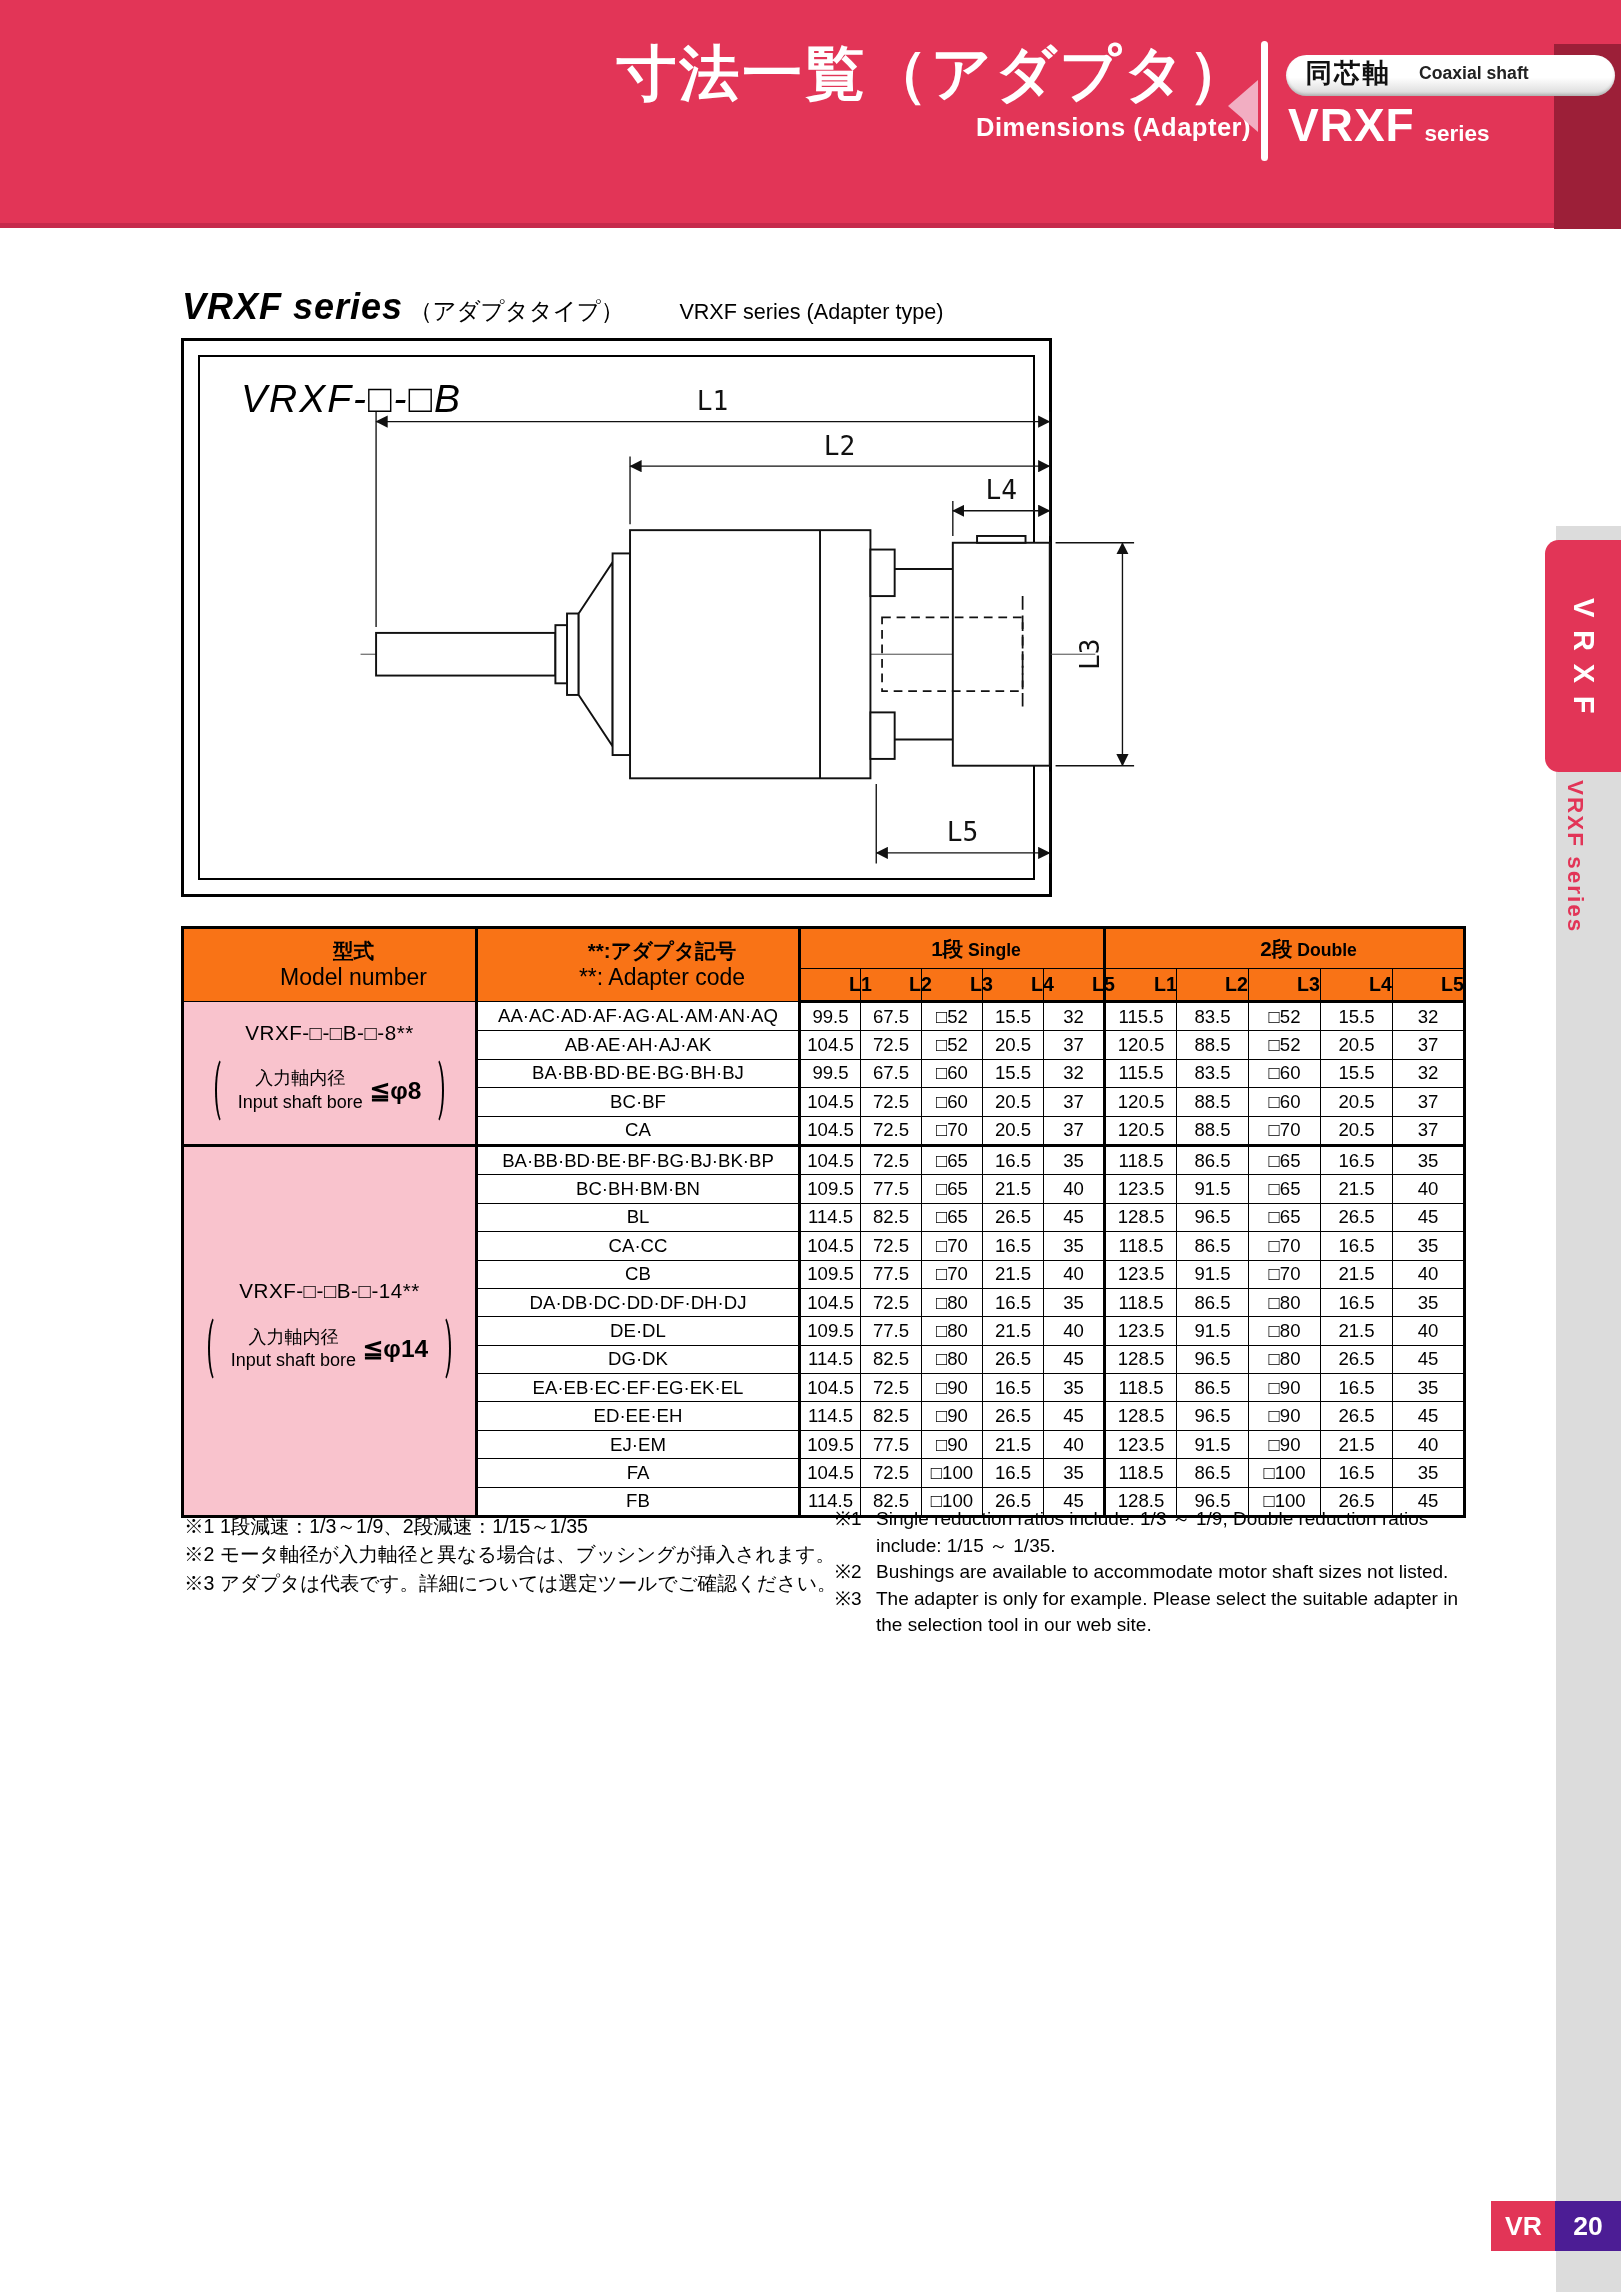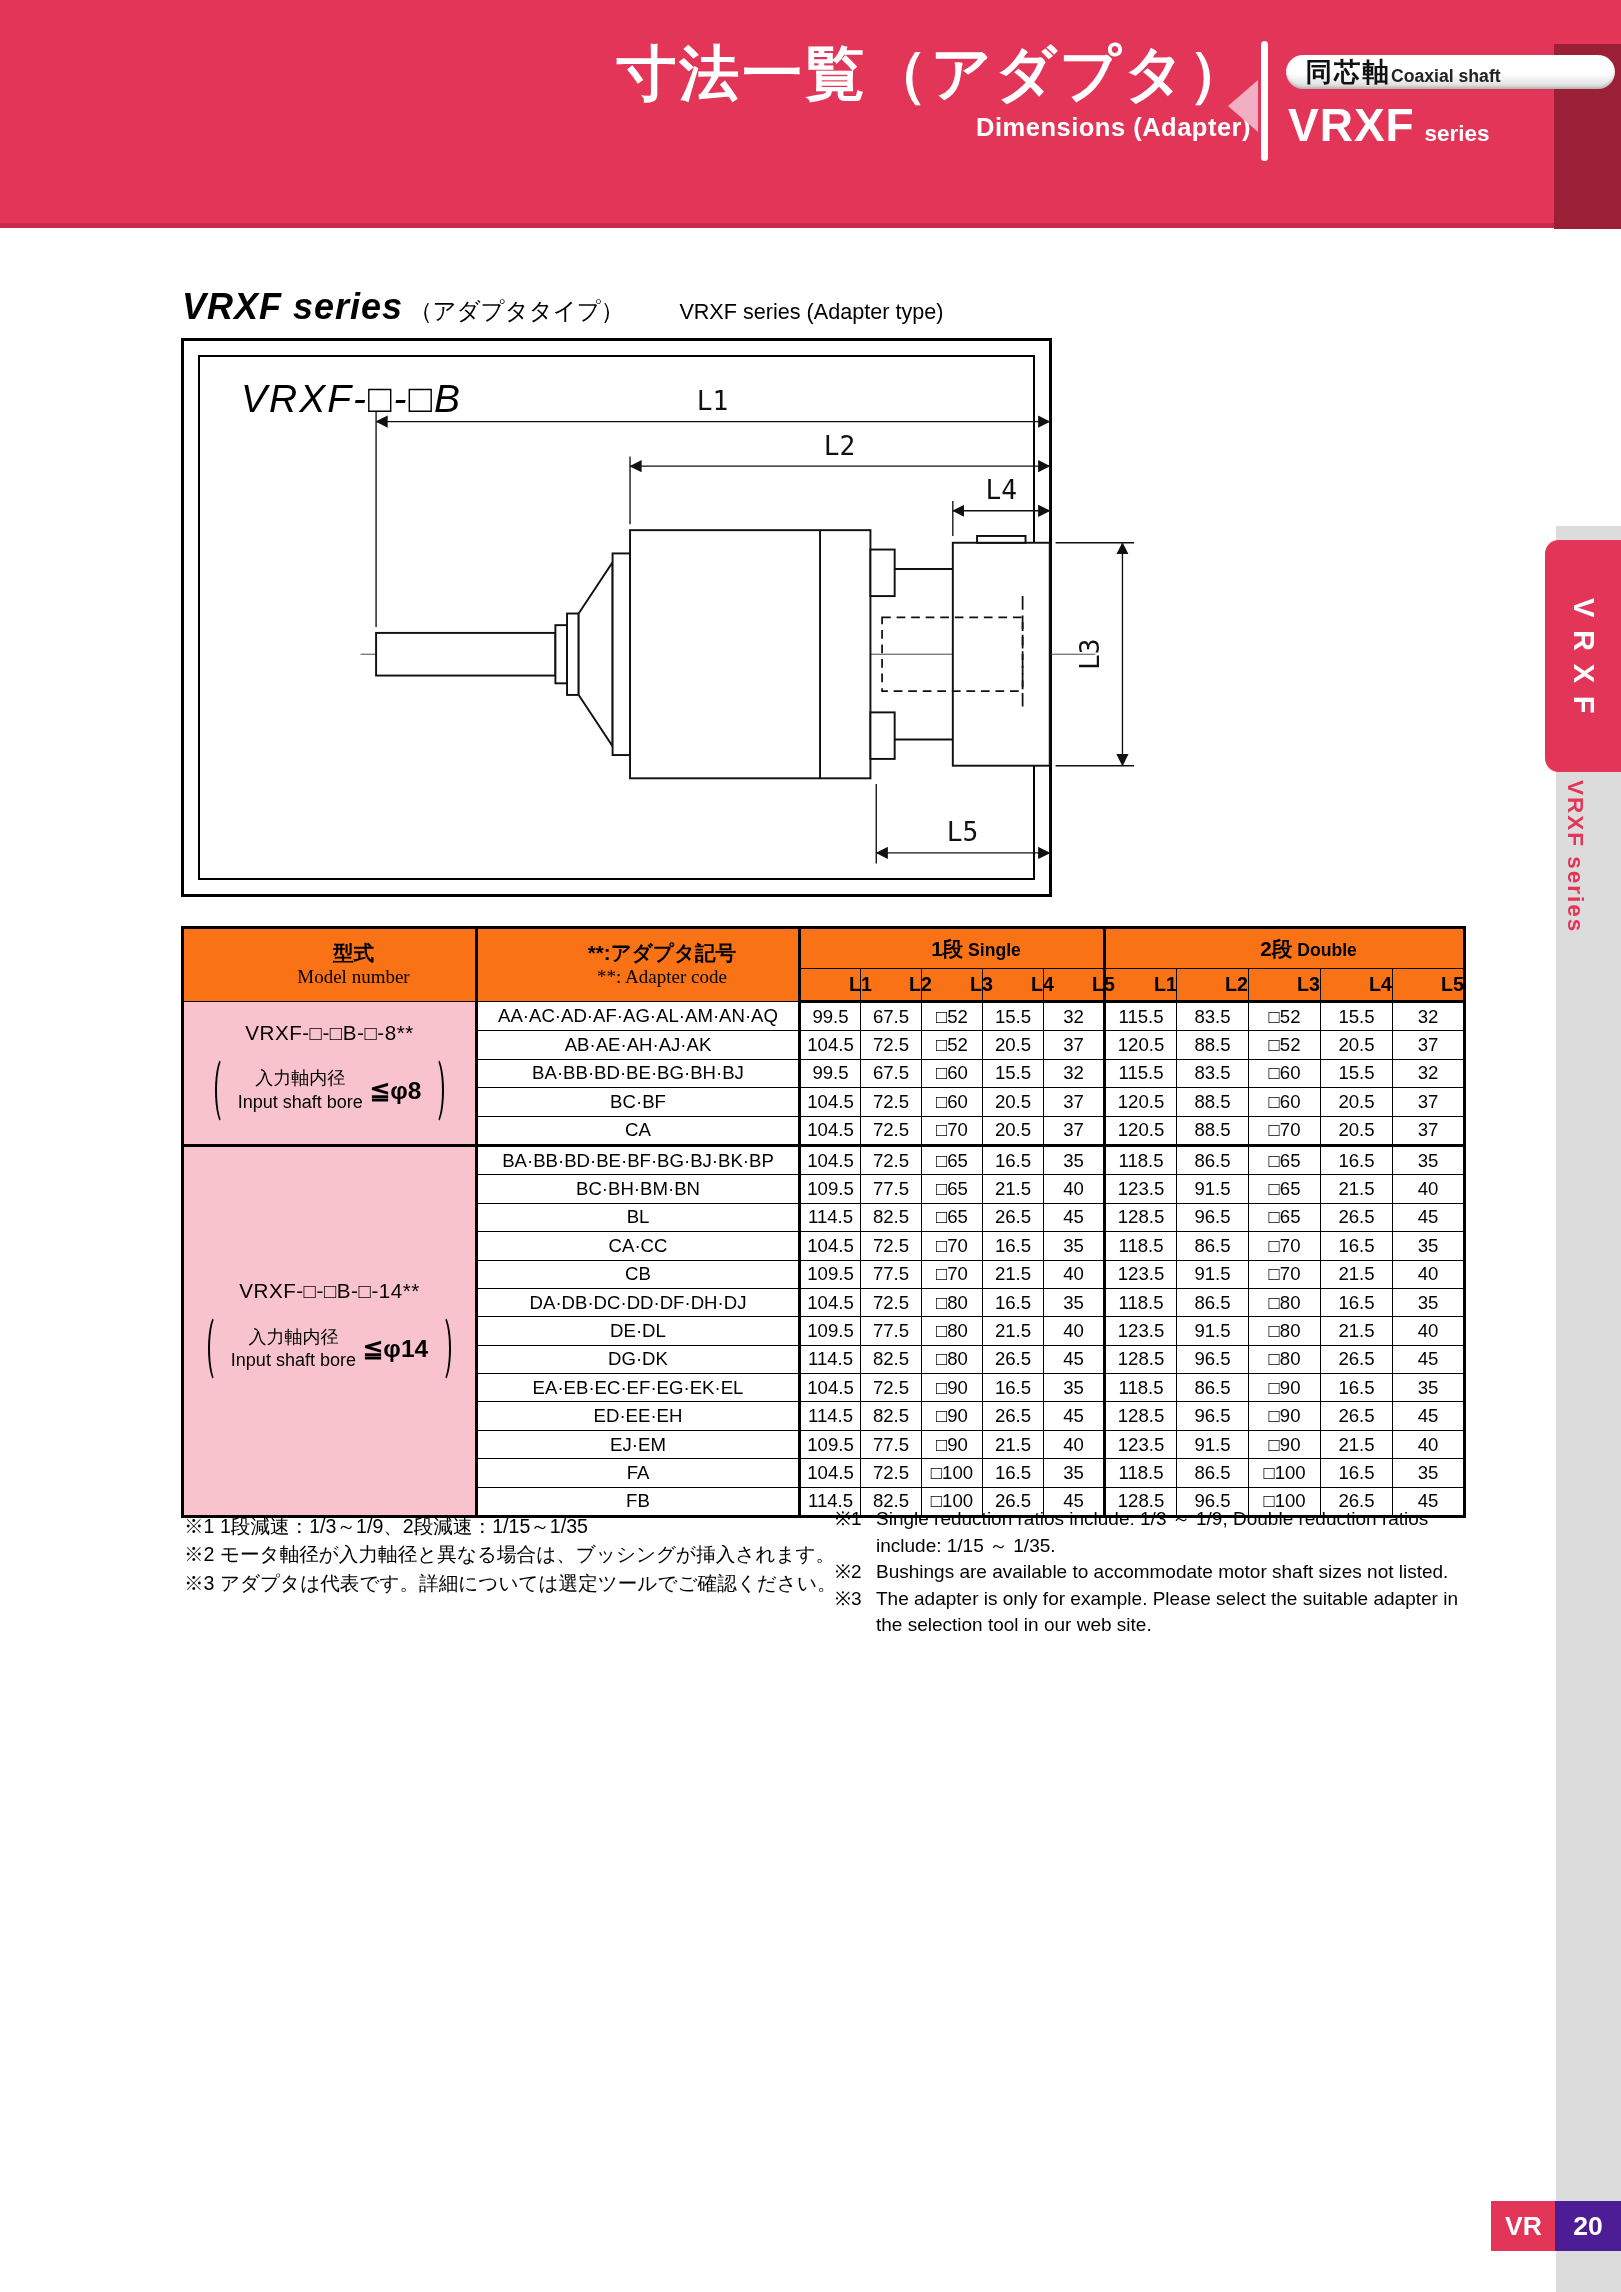--- a/index.html
+++ b/index.html
@@ -9,23 +9,23 @@
   }
   
   .red-band{position:absolute;left:0;top:0;width:1621px;height:223px;background:#e23557;border-bottom:5.9px solid #c62a4c;}
   .dark-red-block{position:absolute;left:1554px;top:44px;width:68px;height:185px;background:#9c1f38;}
   .header-title{position:absolute;top:41px;right:370px;text-align:right;color:#fff;}
   .header-title .jp{font-size:60px;font-weight:bold;letter-spacing:2.9px;line-height:1.1;}
   .header-title .en{font-size:25.5px;font-weight:bold;margin-top:5.9px;letter-spacing:0.5px;}
   .white-vline{position:absolute;left:1261px;top:41px;width:6.9px;height:120px;background:#ffffff;border-radius:3.9px;}
   .pink-arrow{position:absolute;left:1228px;top:80px;width:0;height:0;
     border-top:26.5px solid transparent;border-bottom:26.5px solid transparent;border-right:30px solid #f2aec2;}
-  .tag-pill{position:absolute;left:1286px;top:55px;width:329px;height:34px;box-sizing:border-box;
-    background:linear-gradient(#ffffff 55%,#d7d7d7);border-radius:20.6px;display:flex;align-items:center;
-    gap:0;padding-left:19.6px;box-shadow:inset 0 -2px 2.9px rgba(0,0,0,.18);}
+  .tag-pill{position:absolute;left:1286px;top:55px;width:329px;height:41px;box-sizing:border-box;
+    background:linear-gradient(#ffffff 55%,#d7d7d7);border-radius:20.6px;display:flex;align-items:flex-start;
+    gap:28px;padding-left:19.6px;box-shadow:inset 0 -2px 2.9px rgba(0,0,0,.18);}
   .tag-pill .jp{font-size:26.5px;font-weight:bold;color:#111;letter-spacing:2px;}
   .tag-pill .en{font-size:17.6px;font-weight:bold;color:#222;margin-top:8px;}
   .series-name{position:absolute;left:1288px;top:98px;color:#fff;display:flex;align-items:baseline;gap:9.8px;}
   .series-name .big{font-size:46px;font-weight:bold;letter-spacing:1px;}
   .series-name .small{font-size:22.5px;font-weight:bold;}
   
   .section-title{position:absolute;left:182px;top:286px;display:flex;align-items:baseline;}
   .st-name{font-style:italic;font-size:36px;font-weight:600;letter-spacing:1px;}
   .st-jp{font-size:23.5px;margin-left:5.9px;}
   .st-en{font-size:21.6px;margin-left:55px;}
@@ -37,21 +37,21 @@
   svg.drawing{position:absolute;left:147px;top:5.9px;}
   svg.drawing text{font-family:"DejaVu Sans Mono",monospace;font-size:27px;fill:#111;}
   
   table.dim-table{position:absolute;left:181px;top:926px;width:1279px;border-collapse:collapse;
     table-layout:fixed;border:3.9px solid #000;}
   .dim-table th,.dim-table td{border:1.5px solid #000;text-align:center;vertical-align:middle;padding:0;}
   .dim-table thead th{background:#f97316;padding-left:48px;}
   .hrow1 th{height:39px;}
   .hrow2 th{height:31px;font-size:19.6px;font-weight:bold;border-bottom:3.4px solid #000;}
   .th-jp{display:block;font-weight:bold;font-size:20.6px;line-height:1.2;}
-  .th-en{display:block;font-weight:normal;font-size:19px;line-height:1.2;font-family:Liberation Serif, serif;}
+  .th-en{display:block;font-weight:normal;font-size:23px;line-height:1.2;}
   .th-grp{font-size:17.6px;}
   .th-grp b{font-size:20.6px;}
   .dim-table td{height:27.4px;font-size:18.6px;background:#fff;}
   td.codes{font-size:18.6px;}
   td.bold{font-weight:normal;}
   td.model-cell{background:#f9c3cd;}
   .thick-left{border-left:3.4px solid #000 !important;}
   tr.group-start td{border-top:3.4px solid #000;}
   .model-name{font-size:20.6px;margin-bottom:11.8px;letter-spacing:0.5px;}
   .bore-row{display:flex;align-items:center;justify-content:center;gap:4.9px;}

